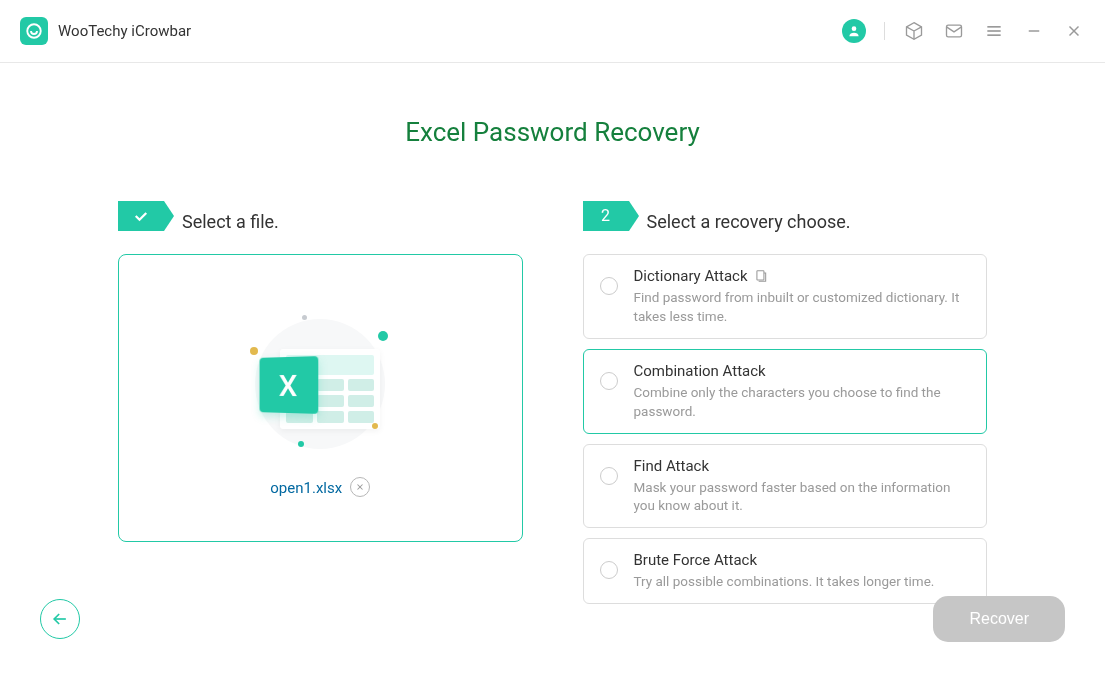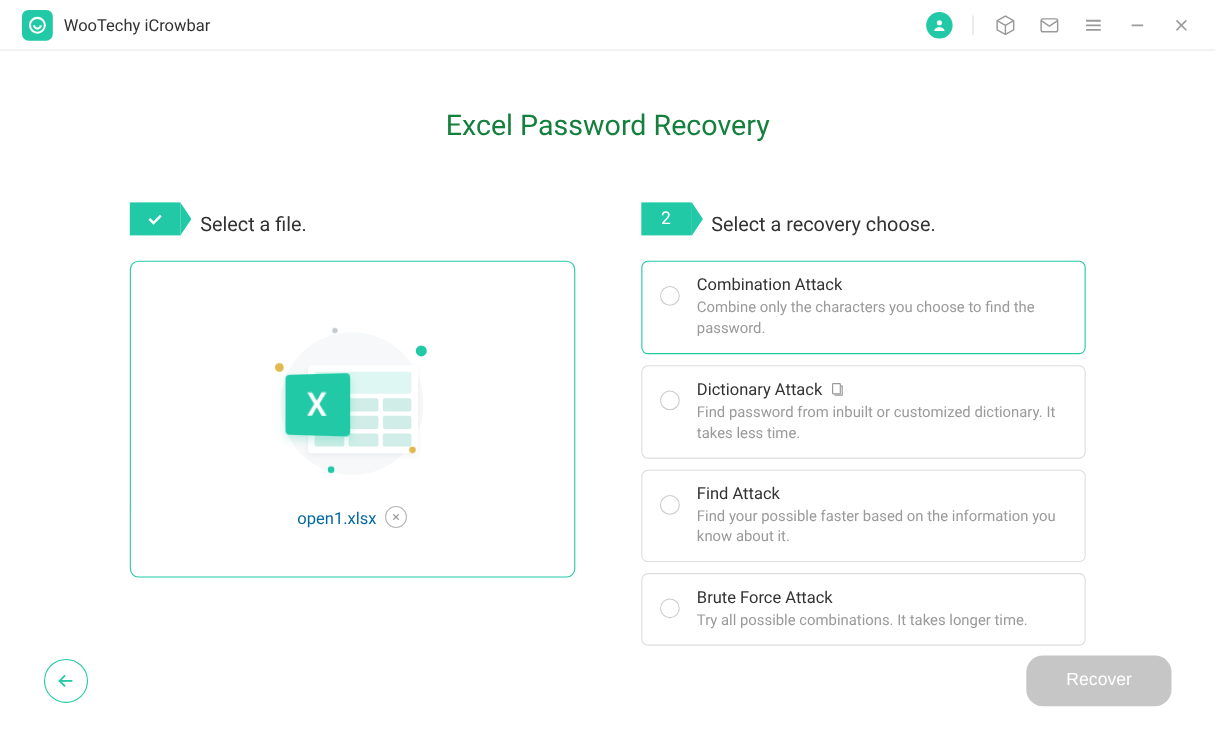--- a/index.html
+++ b/index.html
@@ -6,21 +6,21 @@
 body {
   width: 1105px;
   height: 674px;
   font-family: -apple-system, BlinkMacSystemFont, "Segoe UI", Roboto, sans-serif;
   background: #fff;
   overflow: hidden;
 }
 .header {
   display: flex;
   align-items: center;
-  height: 46px;
+  height: 63px;
   padding: 0 20px;
   border-bottom: 1px solid #e8e8e8;
 }
 .logo {
   width: 28px;
   height: 28px;
   background: #22c9a6;
   border-radius: 6px;
   display: flex;
   align-items: center;
@@ -367,51 +367,51 @@
       </div>
     </div>
   </div>
 
   <div class="col">
     <div class="step-header">
       <div class="step-badge">2</div>
       <div class="step-label">Select a recovery choose.</div>
     </div>
     <div class="methods" id="methods-container">
-        <div class="method selected">
-          <div class="radio"></div>
-          <div class="method-body">
-            <div class="method-title">
-              <span>Combination Attack</span>
-            </div>
-            <div class="method-desc">Combine only the characters you choose to find the password.</div>
-          </div>
-        </div>
         <div class="method">
           <div class="radio"></div>
           <div class="method-body">
             <div class="method-title">
               <span>Dictionary Attack</span>
               <span class="mini-icon">
                 <svg width="14" height="14" viewBox="0 0 24 24" fill="none" stroke="currentColor" stroke-width="1.8">
                   <rect x="5" y="3" width="12" height="16" rx="1"></rect>
                   <path d="M17 7h3v14H8"></path>
                 </svg>
               </span>
             </div>
             <div class="method-desc">Find password from inbuilt or customized dictionary. It takes less time.</div>
           </div>
         </div>
+        <div class="method selected">
+          <div class="radio"></div>
+          <div class="method-body">
+            <div class="method-title">
+              <span>Combination Attack</span>
+            </div>
+            <div class="method-desc">Combine only the characters you choose to find the password.</div>
+          </div>
+        </div>
         <div class="method">
           <div class="radio"></div>
           <div class="method-body">
             <div class="method-title">
               <span>Find Attack</span>
             </div>
-            <div class="method-desc">Find your possible faster based on the information you know about it.</div>
+            <div class="method-desc">Mask your password faster based on the information you know about it.</div>
           </div>
         </div>
         <div class="method">
           <div class="radio"></div>
           <div class="method-body">
             <div class="method-title">
               <span>Brute Force Attack</span>
             </div>
             <div class="method-desc">Try all possible combinations. It takes longer time.</div>
           </div>

